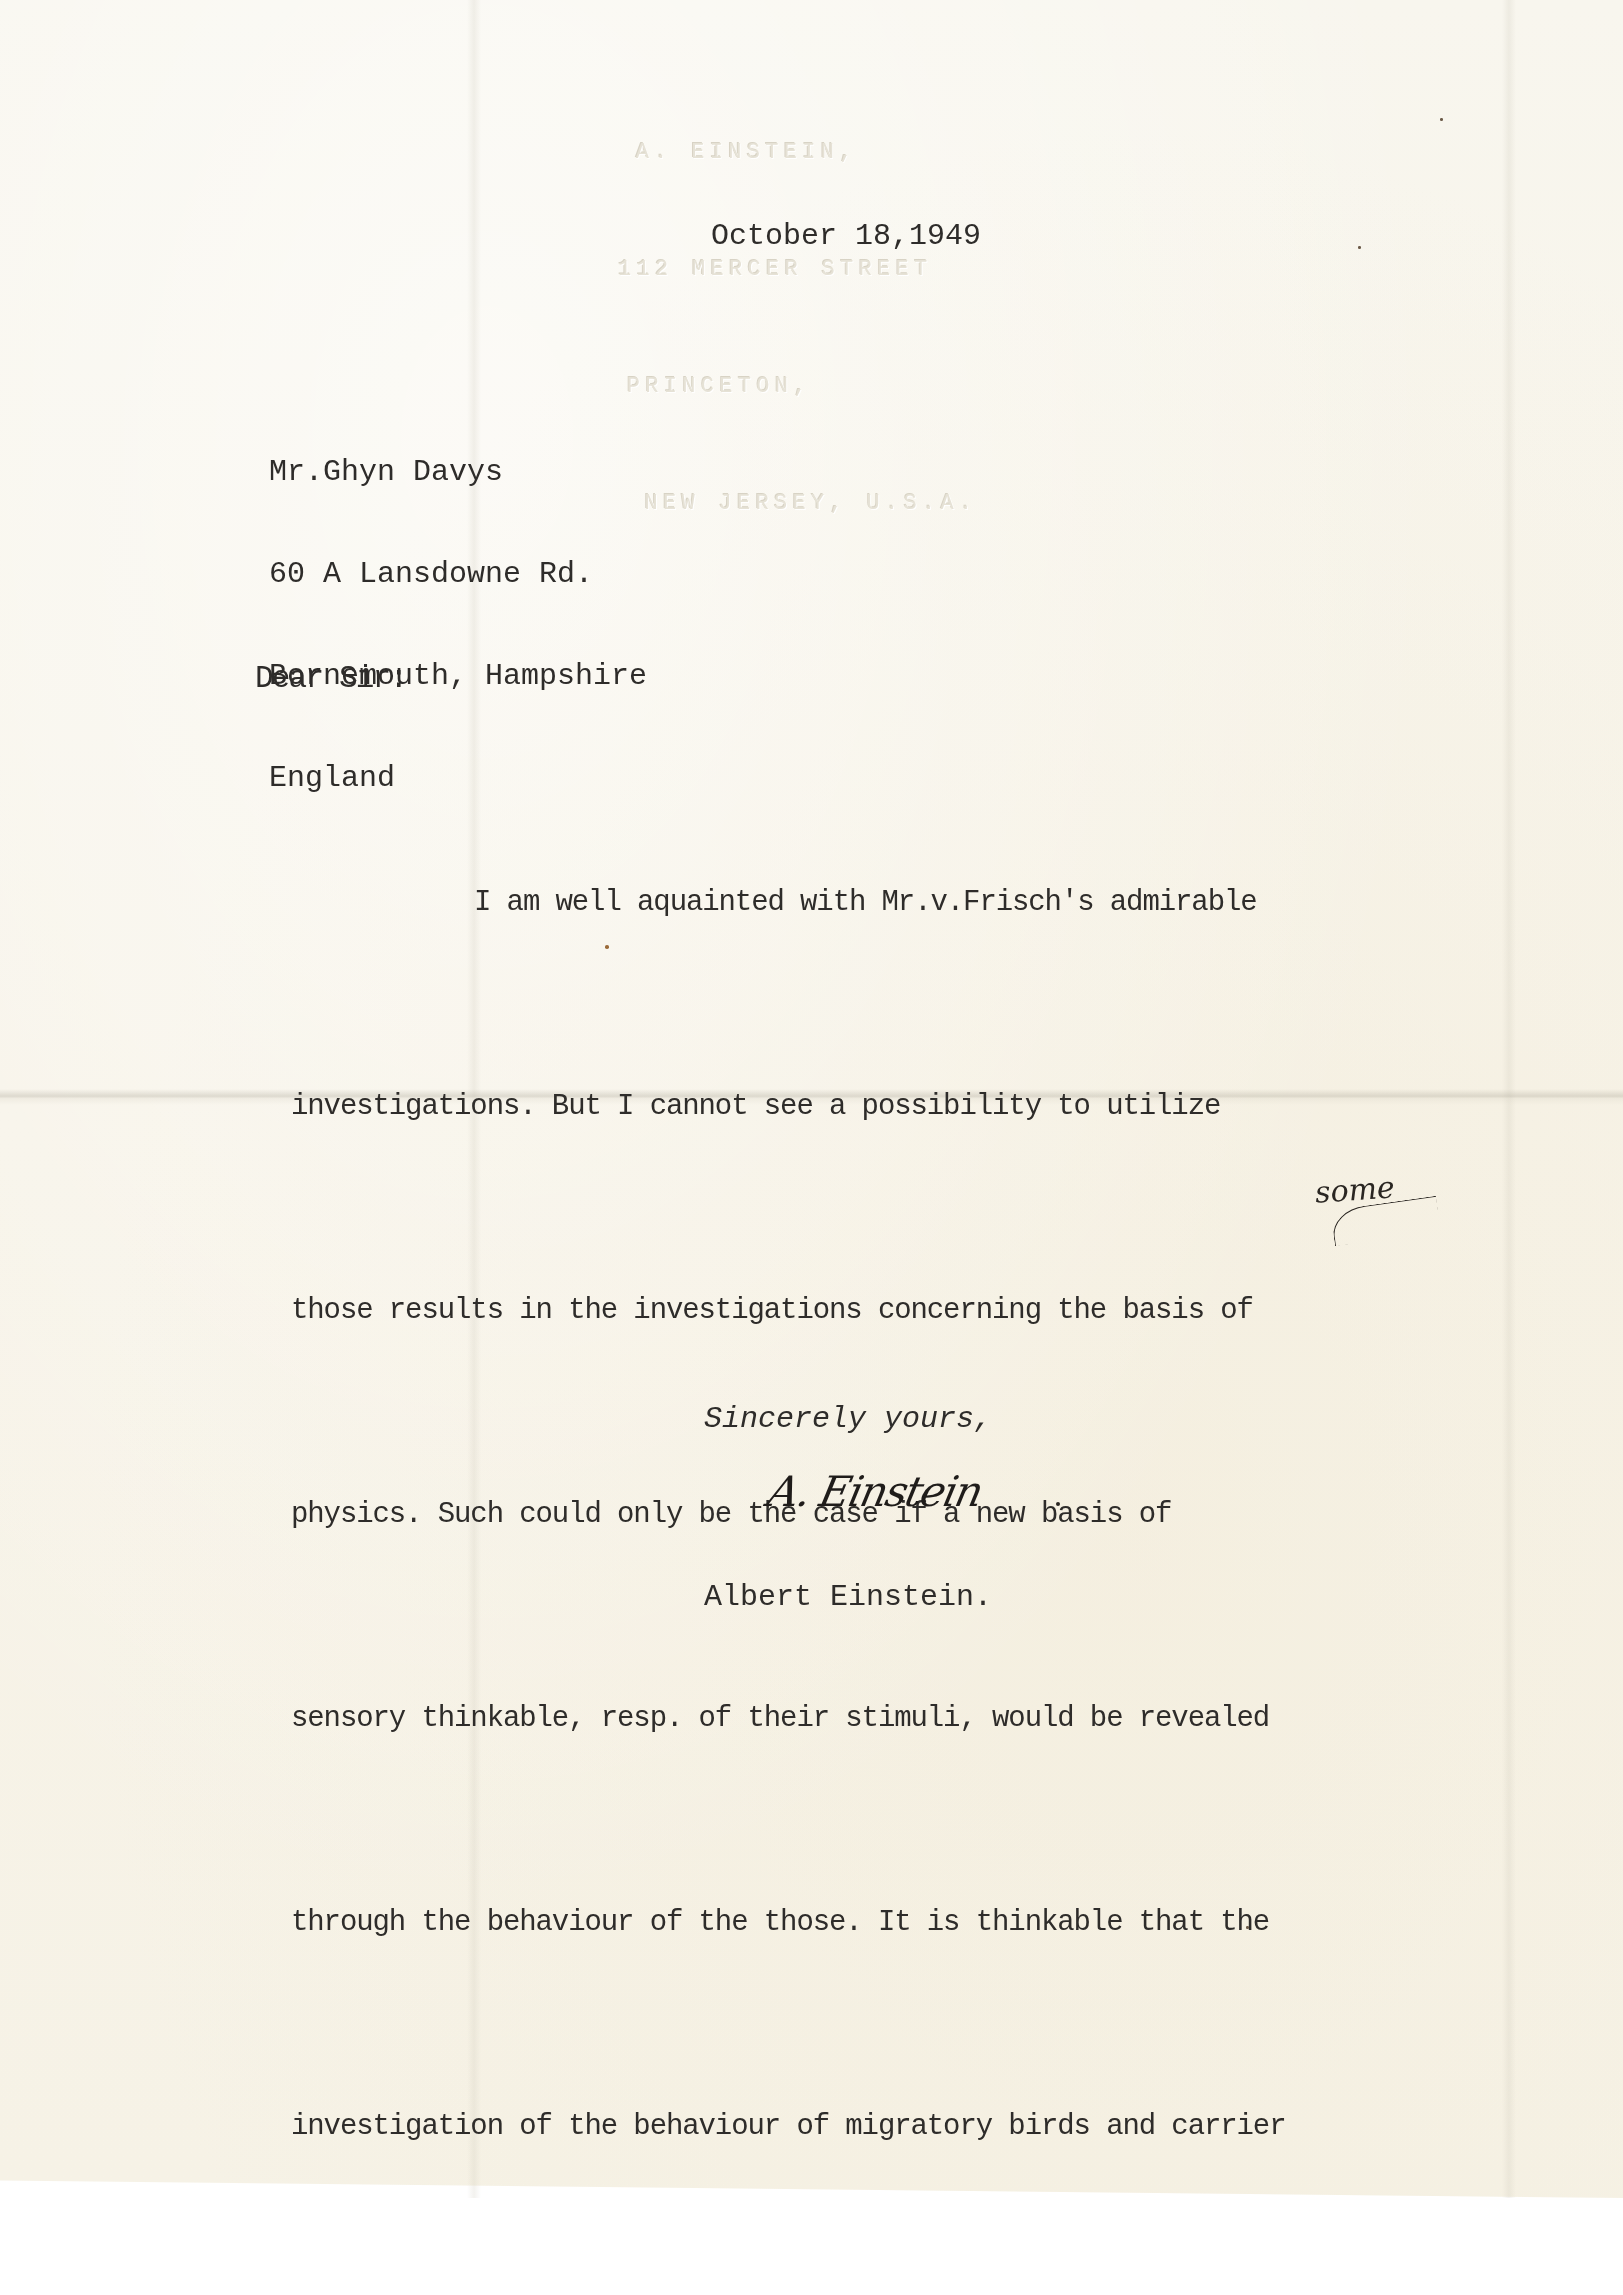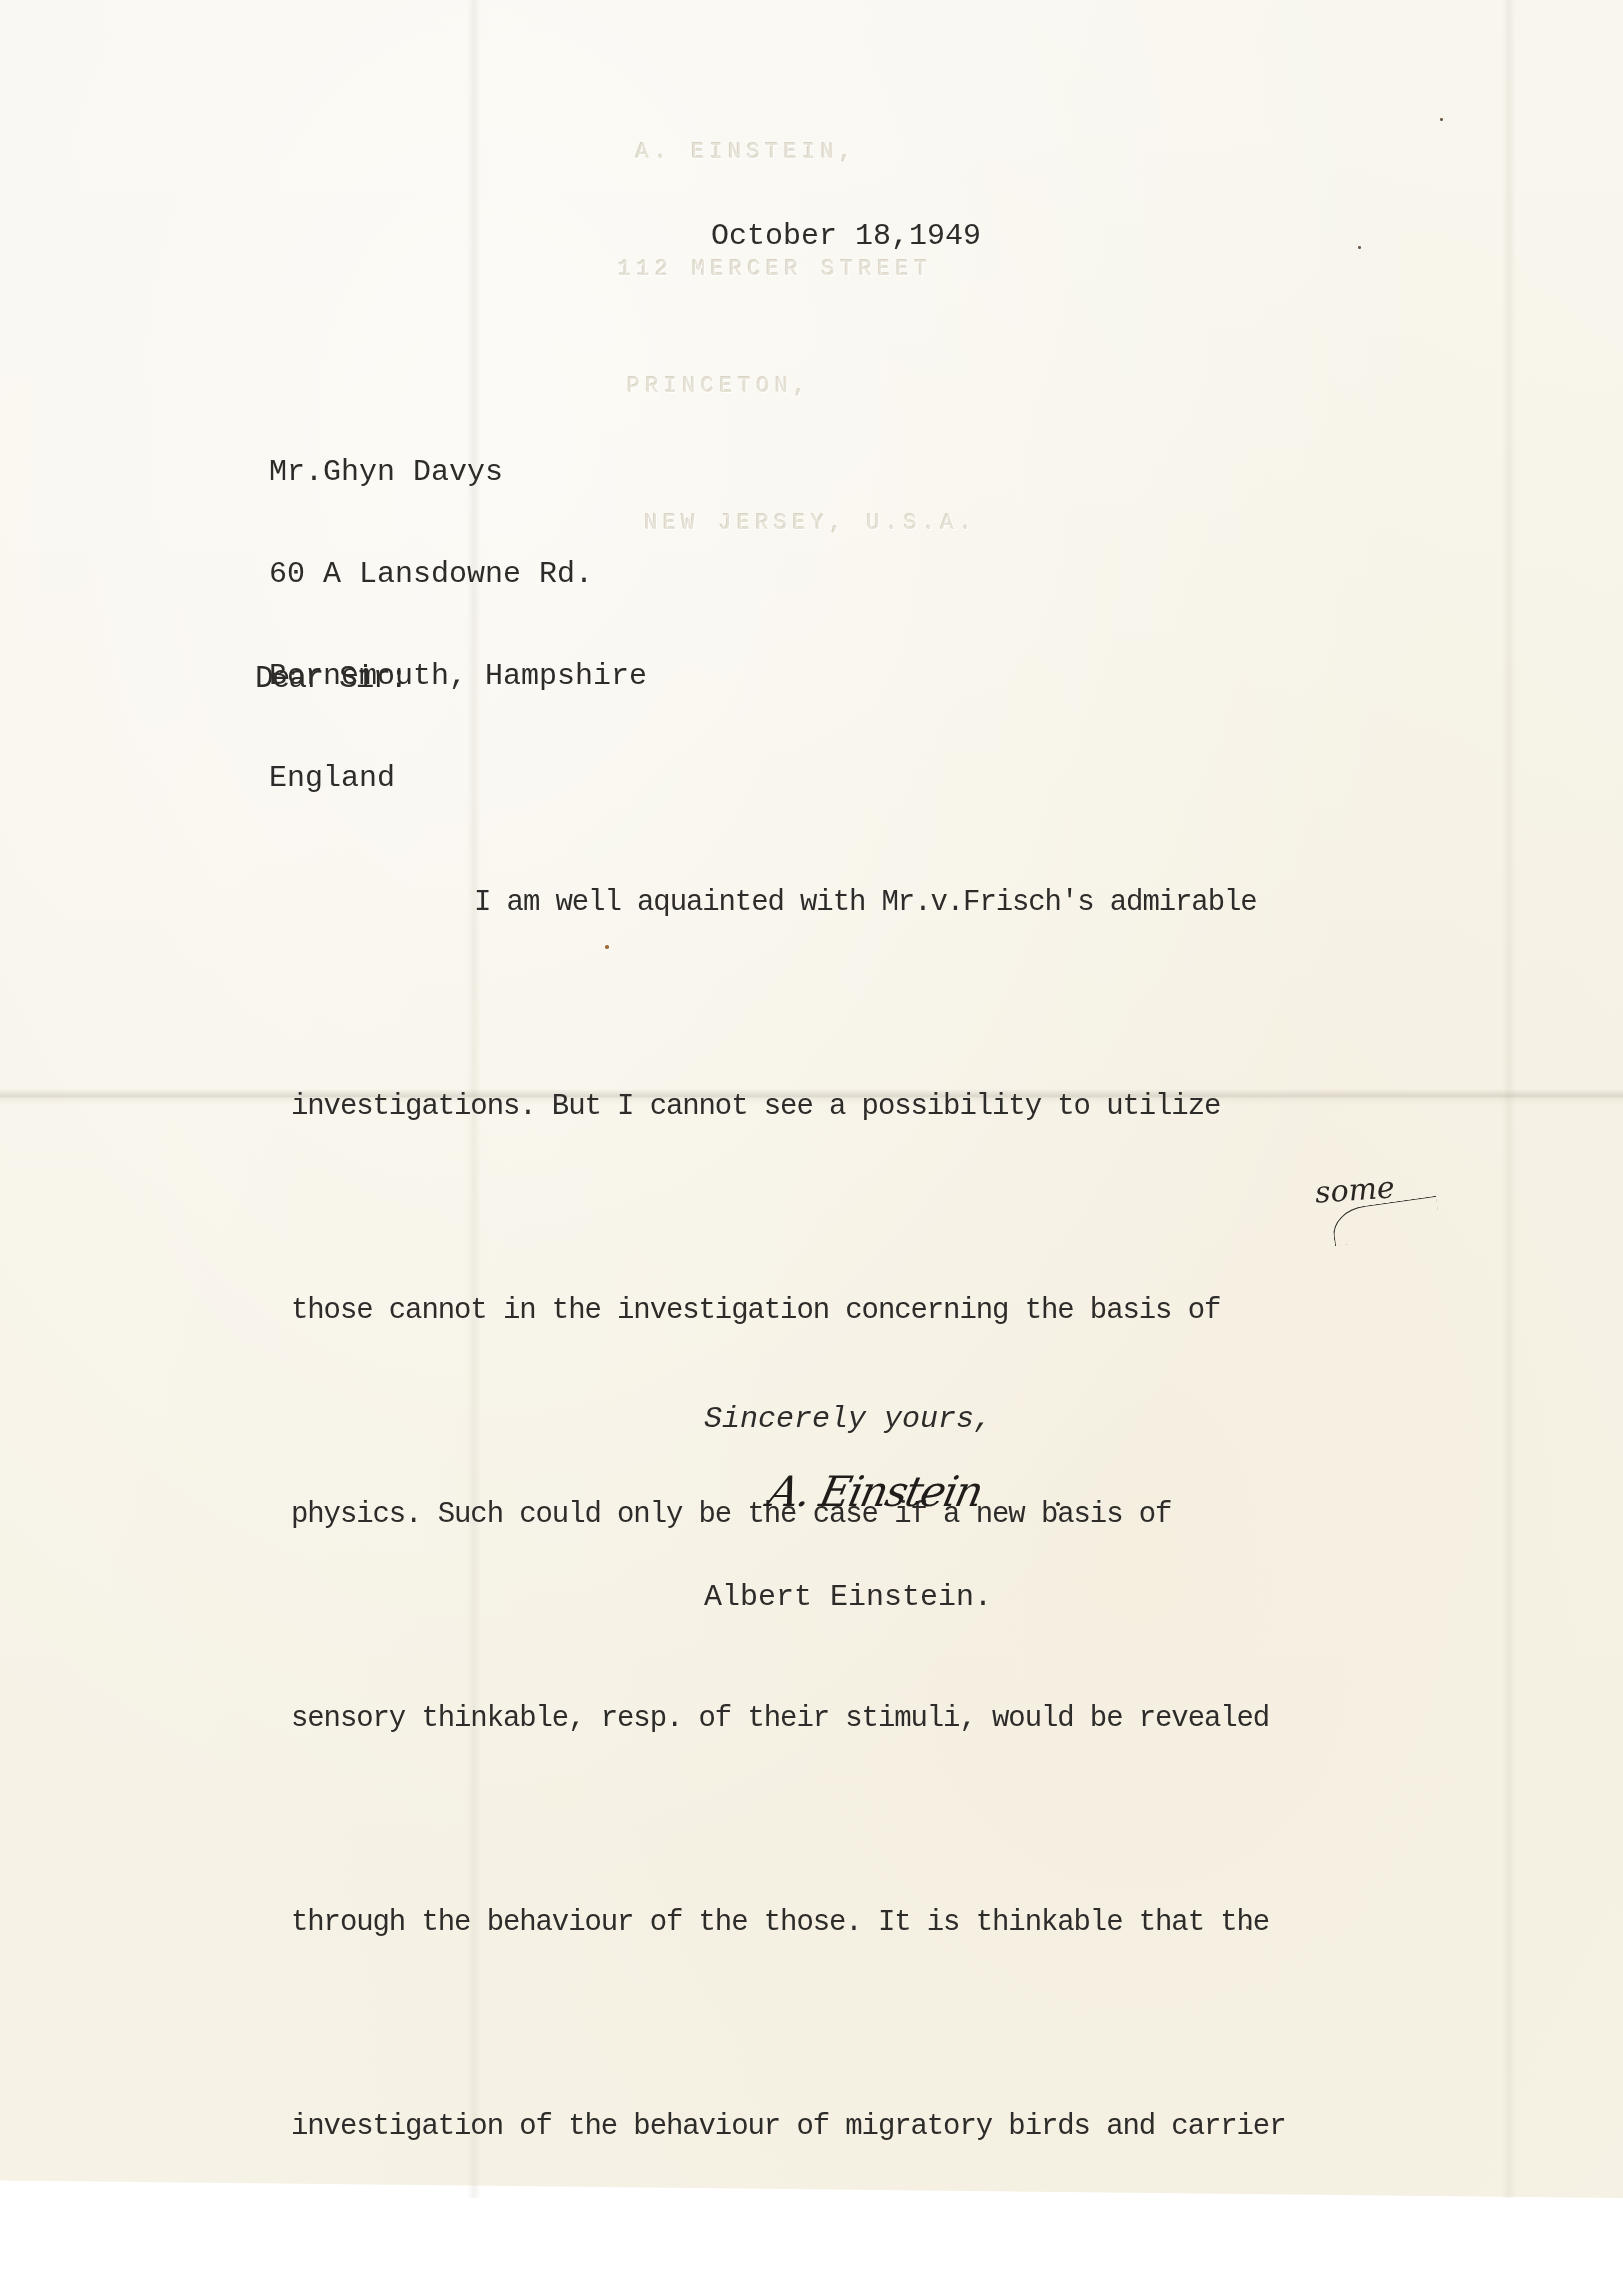--- a/index.html
+++ b/index.html
@@ -52,21 +52,21 @@
       color: #e6e2d6;
       font-family: "Liberation Mono", "DejaVu Sans Mono", monospace;
       font-size: 22px;
       line-height: 39px;
       letter-spacing: 5.3px;
       text-shadow: 0.9px 0.9px 0 #ffffff, -0.9px -0.9px 0 #d8d3c5;
       white-space: pre;
     }
     .letterhead div:nth-child(1) { padding-left: 17.7px; }
     .letterhead div:nth-child(3) { padding-left: 8.8px; }
-    .letterhead div:nth-child(4) { padding-left: 26.5px; margin-top: 20px; }
+    .letterhead div:nth-child(4) { padding-left: 26.5px; }
 
     .typed {
       color: #2e2c2a;
       font-family: "Liberation Mono", "DejaVu Sans Mono", monospace;
       font-size: 30px;
       white-space: pre;
       position: absolute;
     }
     .date {
       left: 711px;
@@ -189,21 +189,21 @@
   <div>60 A Lansdowne Rd.</div>
   <div>Bornemouth, Hampshire</div>
   <div>England</div>
 </div>
 
 <div class="typed salutation">Dear Sir:</div>
 
 <div class="typed body-text">
   <span class="line indent">I am well aquainted with Mr.v.Frisch's admirable</span>
   <span class="line">investigations. But I cannot see a possibility to utilize</span>
-  <span class="line">those cannot in the investigation concerning the basis of</span>
+  <span class="line">those results in the investigations concerning the basis of</span>
   <span class="line">physics. Such could only be the case if a new basis of</span>
   <span class="line">sensory thinkable, resp. of their stimuli, would be revealed</span>
   <span class="line">through the behaviour of the those. It is thinkable that the</span>
   <span class="line">investigation of the behaviour of migratory birds and carrier</span>
   <span class="line"> <span class="struck">the</span> </span>
   
 </div>
 
 <div class="correction">some</div>
 <div class="caret-mark"></div>

